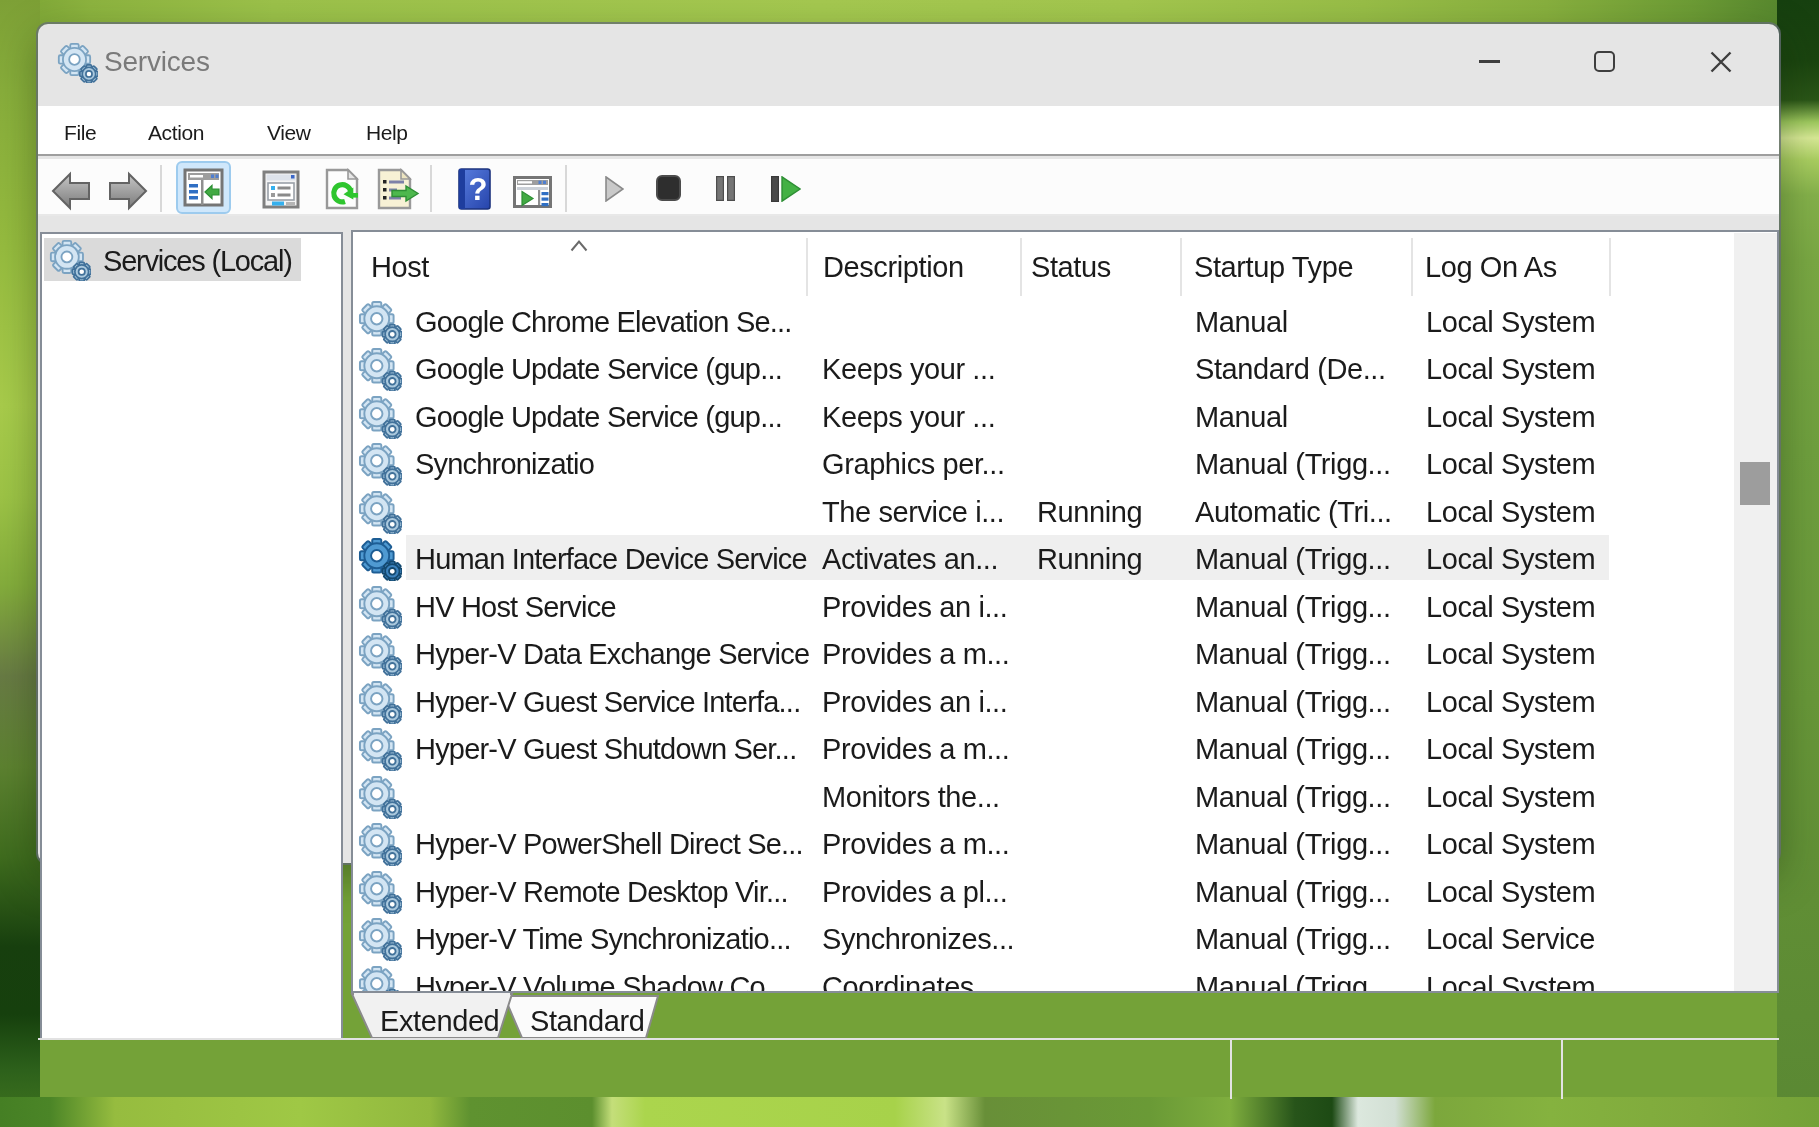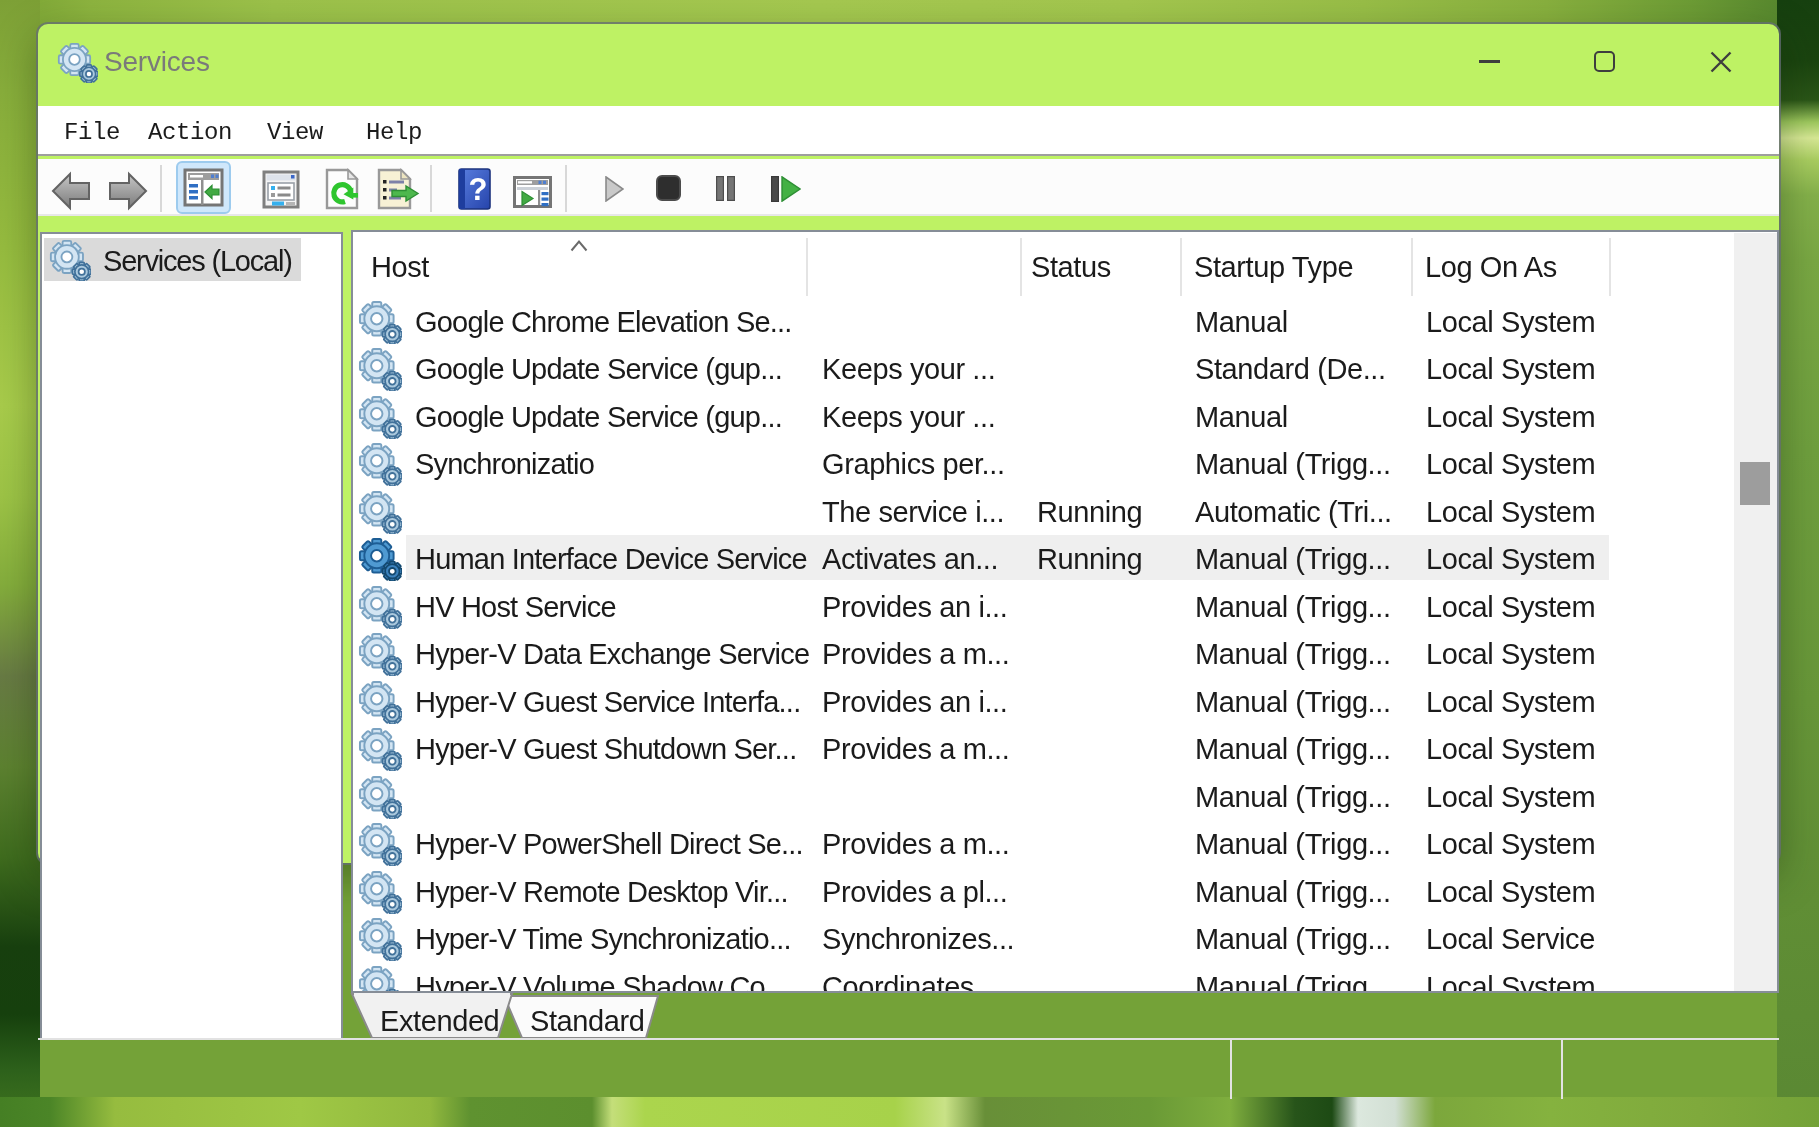--- a/index.html
+++ b/index.html
@@ -2,30 +2,30 @@
 <html><head><meta charset="utf-8">
 <style>
 *{margin:0;padding:0;box-sizing:border-box;}
 html,body{width:1819px;height:1127px;overflow:hidden;}
 body{font-family:"Liberation Sans",sans-serif;color:#1b1b1b;}
 #bg{position:absolute;inset:0;background:#74a238;}
 #bgtop{position:absolute;left:0;top:0;width:100%;height:30px;background:linear-gradient(to right,#79a233 0%,#8db43f 5%,#9cc24a 15%,#a5c950 45%,#a3c74e 62%,#98be47 75%,#88b03e 85%,#6d9c35 93%,#4e7f2b 100%);}
 #bgleft{position:absolute;left:0;top:0;width:40px;height:100%;background:linear-gradient(to bottom,#7da036 0%,#88ae3b 8%,#96bc3f 22%,#a8cc4b 36%,#9dc446 44%,#84ad3c 52%,#687b44 60%,#5d8230 68%,#3f6c1e 76%,#173f0e 84%,#16400d 90%,#2d611b 95%,#42761f 100%);}
 #bgright{position:absolute;right:0;top:0;width:42px;height:100%;background:linear-gradient(to bottom,#16400f 0px,#1a440f 60px,#2a5517 100px,#9ec85e 122px,#d7e895 138px,#a9cd60 160px,#84b04a 195px,#79a743 260px,#6f9f3e 450px,#689739 700px,#608e35 900px,#5a8833 1127px);}
 #bgbot{position:absolute;left:0;bottom:0;width:100%;height:30px;background:linear-gradient(to right,#457f24 0px,#4b8527 50px,#96bc3f 115px,#9fc845 300px,#91b83e 430px,#5f9230 470px,#5c8f2e 592px,#c4de7a 612px,#abd54d 645px,#a7d24a 895px,#c9e287 945px,#688f38 985px,#6a9a36 1150px,#7fae3e 1230px,#27541a 1295px,#1d4a14 1332px,#dce8de 1358px,#d2dfd4 1395px,#7ca73c 1435px,#85b23f 1550px,#7fa93c 1700px,#74a238 1819px);}
-#win{position:absolute;left:38px;top:24px;width:1741px;height:839px;background:#bef264;
+#win{position:absolute;left:38px;top:24px;width:1741px;height:839px;background:#e5e5e5;
  border-radius:10px;box-shadow:0 0 0 2px rgba(101,110,118,.75), 0 14px 42px rgba(18,38,8,.4);text-align:center;}
 .abs{position:absolute;}
 
 #title{position:absolute;left:66px;top:22px;font-size:28px;letter-spacing:-0.2px;color:#7a7a7a;}
 #minb{position:absolute;left:1441px;top:36px;width:21px;height:3px;background:#3e3e3e;}
 #maxb{position:absolute;left:1556px;top:27px;width:21px;height:21px;border:2.2px solid #3e3e3e;border-radius:5px;}
 
 #menubar{position:absolute;left:0;top:82px;width:100%;height:50px;background:#fff;border-bottom:2.5px solid #9e9e9e;}
-#menubar span{position:absolute;top:3px;line-height:47px;height:47px;font-size:24px;letter-spacing:-0.4px;font-family:Liberation Mono, monospace;}
+#menubar span{position:absolute;top:3px;line-height:47px;height:47px;font-size:21px;letter-spacing:-0.4px;}
 
 #toolbar{position:absolute;left:0;top:134.5px;width:100%;height:57px;background:#fcfcfc;border-bottom:2px solid #e8e8e8;}
 .tsep{position:absolute;top:6.5px;width:2px;height:47px;background:#d8d8d8;}
 #tglbtn{position:absolute;left:138px;top:2.5px;width:55px;height:53px;background:#cfe7fb;border:2px solid #9dcbee;border-radius:6px;}
 
 #lpane{position:absolute;left:2px;top:208px;width:303px;height:808px;background:#fff;border:2px solid #868d97;}
 #lsel{position:absolute;left:2px;top:4px;width:257px;height:43px;background:#dadada;}
 #lseltxt{position:absolute;left:61px;top:11px;font-size:29px;letter-spacing:-1.2px;}
 #rpane{position:absolute;left:313px;top:206px;width:1428px;height:763px;background:#fff;border:2px solid #868d97;overflow:hidden;}
 .colsep{position:absolute;top:6px;width:2px;height:58px;background:#e4e4e4;}
@@ -213,20 +213,21 @@
       <div id="lseltxt">Services (Local)</div>
       <svg class="abs" style="left:7px;top:5px" width="42" height="42" viewBox="0 0 34 34">
         <use href="#gN"></use>
       </svg>
     </div>
   <div id="rpane">
     <span class="hdr" style="left:18px">Host</span>
     <svg class="abs" style="left:217px;top:7px" width="18" height="13" viewBox="0 0 18 13">
         <path d="M1.5 11.5 L9 2.5 L16.5 11.5" stroke="#6a6a6a" stroke-width="2" fill="none"></path>
       </svg>
+    <span class="hdr" style="left:470px">Description</span>
     <span class="hdr" style="left:678px">Status</span>
     <span class="hdr" style="left:1072px">Log On As</span>
     <span class="hdr" style="left:841px">Startup Type</span>
     <div class="colsep" style="left:453px"></div>
     <div class="colsep" style="left:667px"></div>
     <div class="colsep" style="left:827px"></div>
     <div class="colsep" style="left:1058px"></div>
     <div class="colsep" style="left:1256px"></div>
     <div id="hilite"></div>
 
@@ -326,20 +327,21 @@
         <span class="c0">Hyper-V Guest Shutdown Ser...</span>
         <span class="c1">Provides a m...</span>
         <span class="c2"></span>
         <span class="c3">Manual (Trigg...</span>
         <span class="c4">Local System</span>
       </div>
     <div class="row" style="top:540.5px">
         <svg class="ic" viewBox="0 0 34 34">
           <use href="#gN"></use>
         </svg>
+        <span class="c1">Monitors the...</span>
         <span class="c2"></span>
         <span class="c3">Manual (Trigg...</span>
         <span class="c4">Local System</span>
       </div>
     <div class="row" style="top:588.0px">
         <svg class="ic" viewBox="0 0 34 34">
           <use href="#gN"></use>
         </svg>
         <span class="c0">Hyper-V PowerShell Direct Se...</span>
         <span class="c1">Provides a m...</span>

